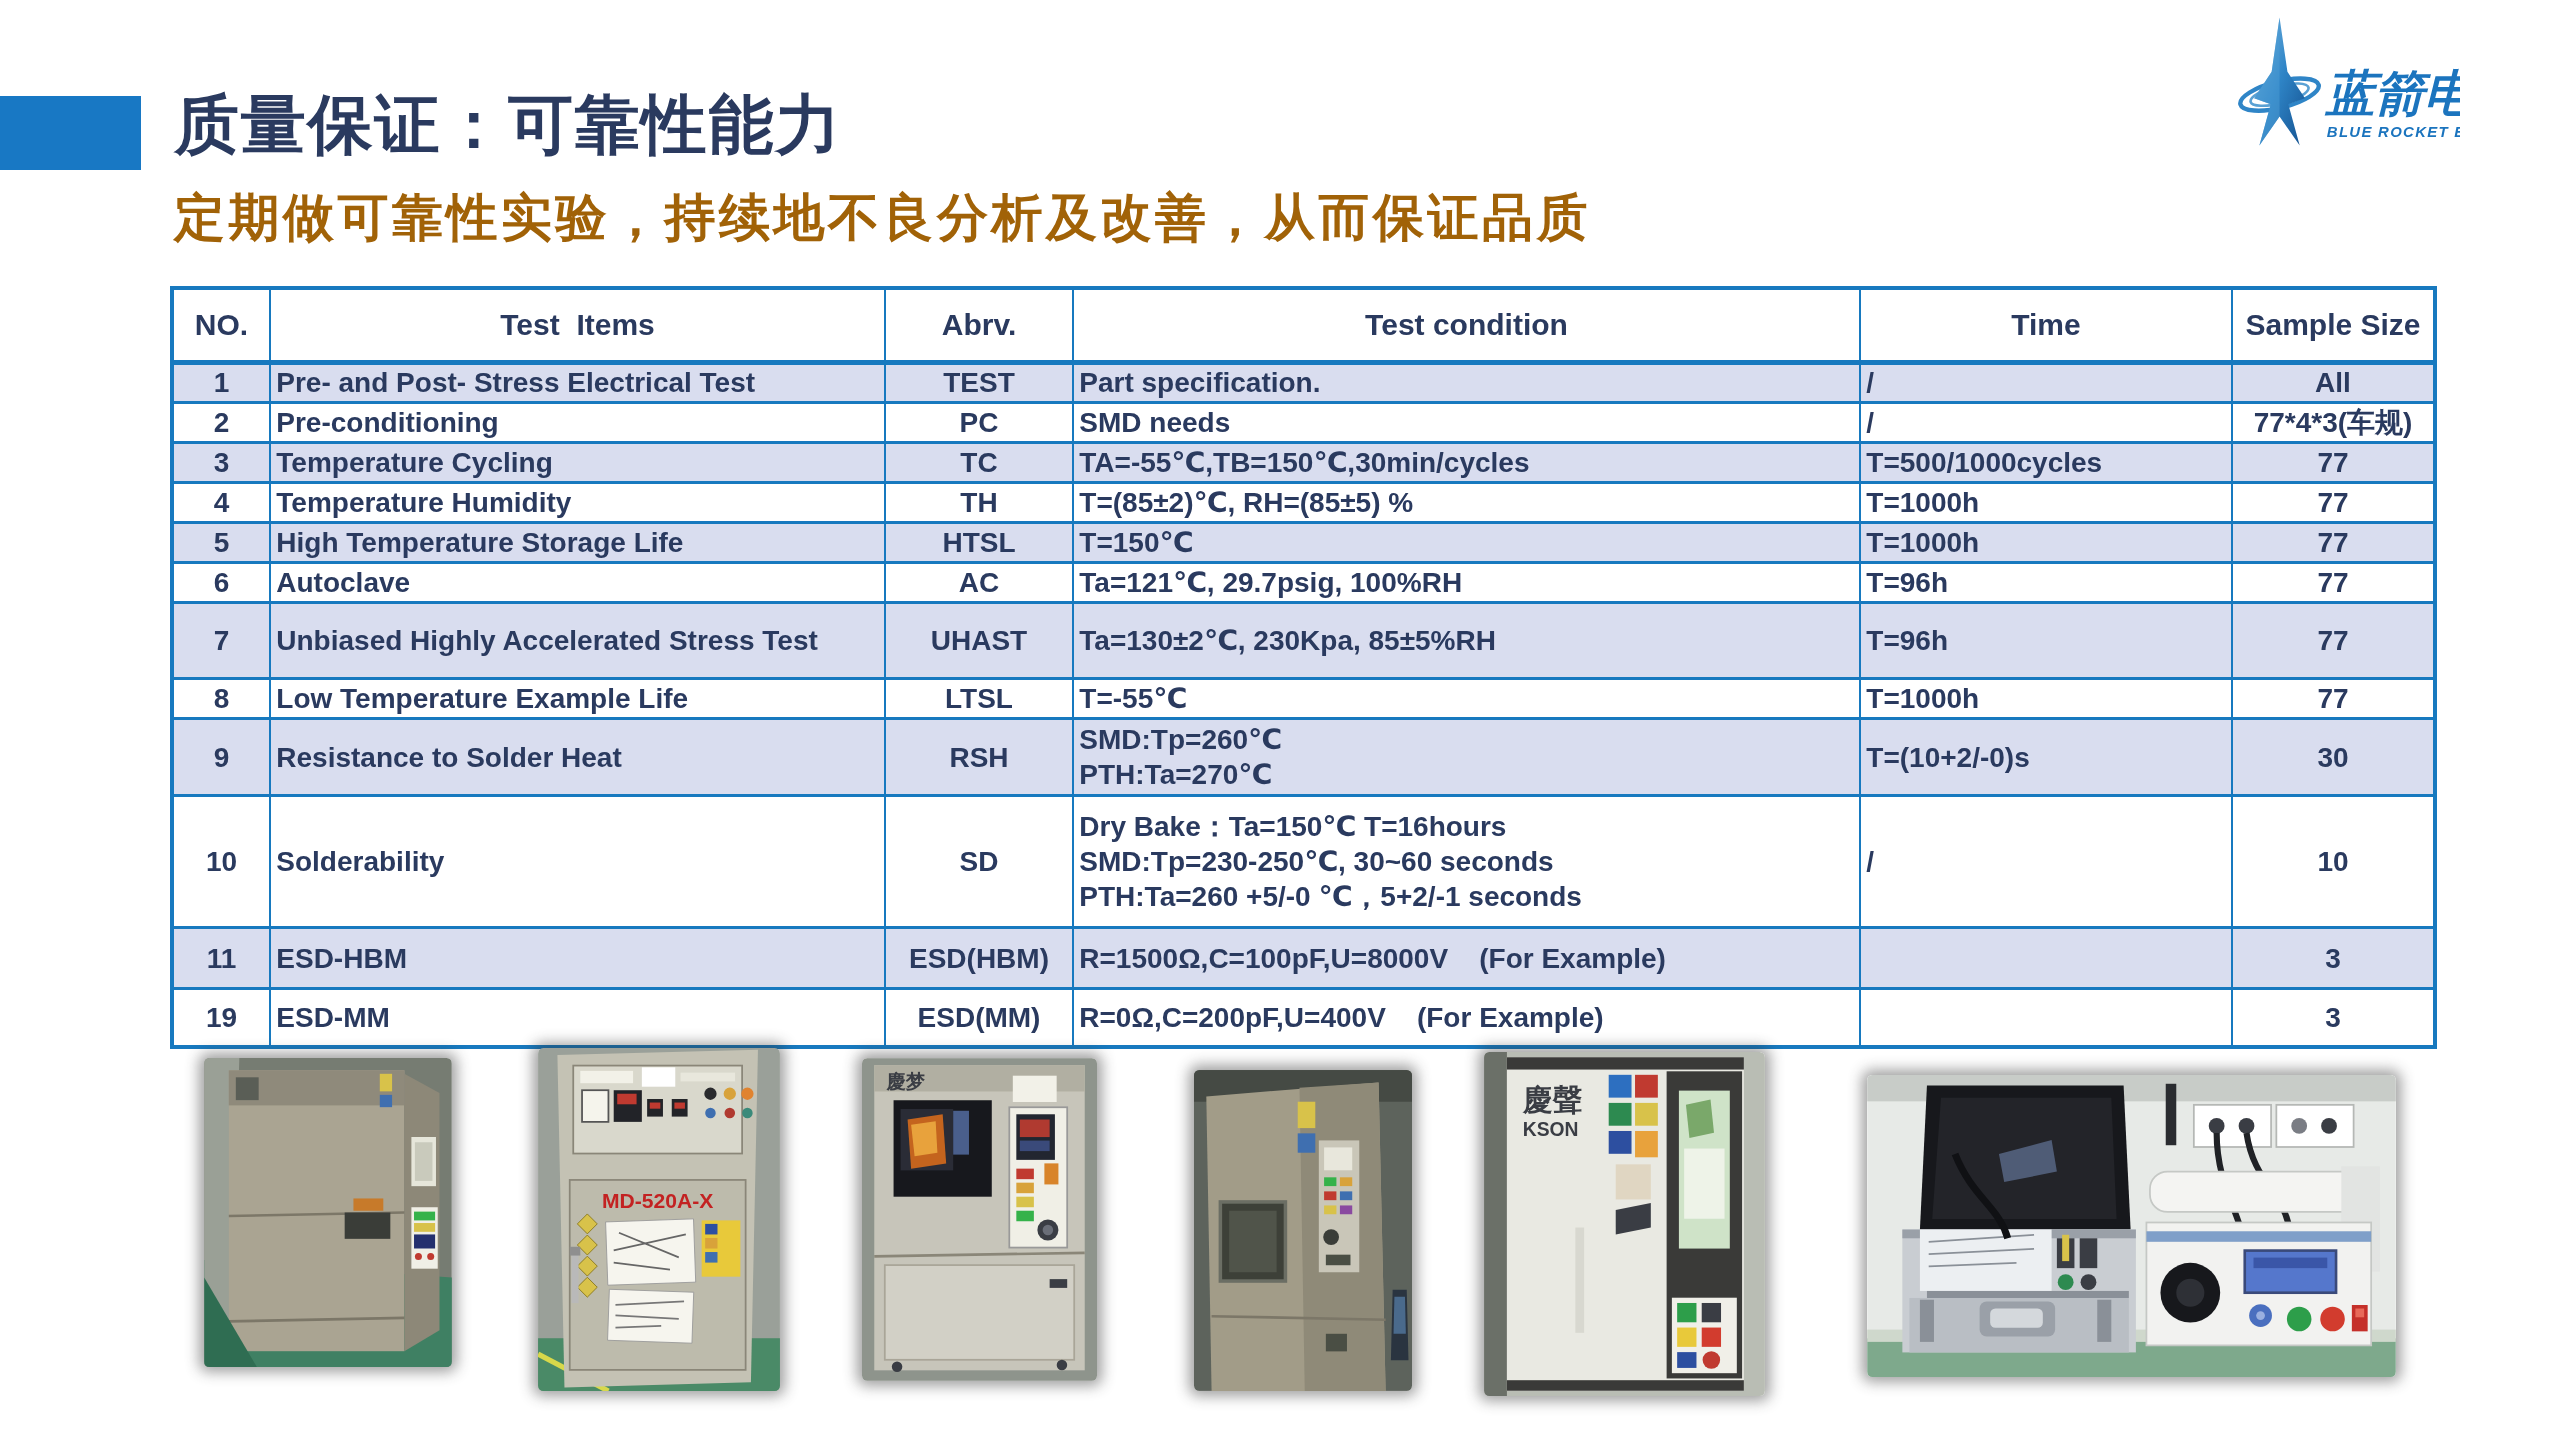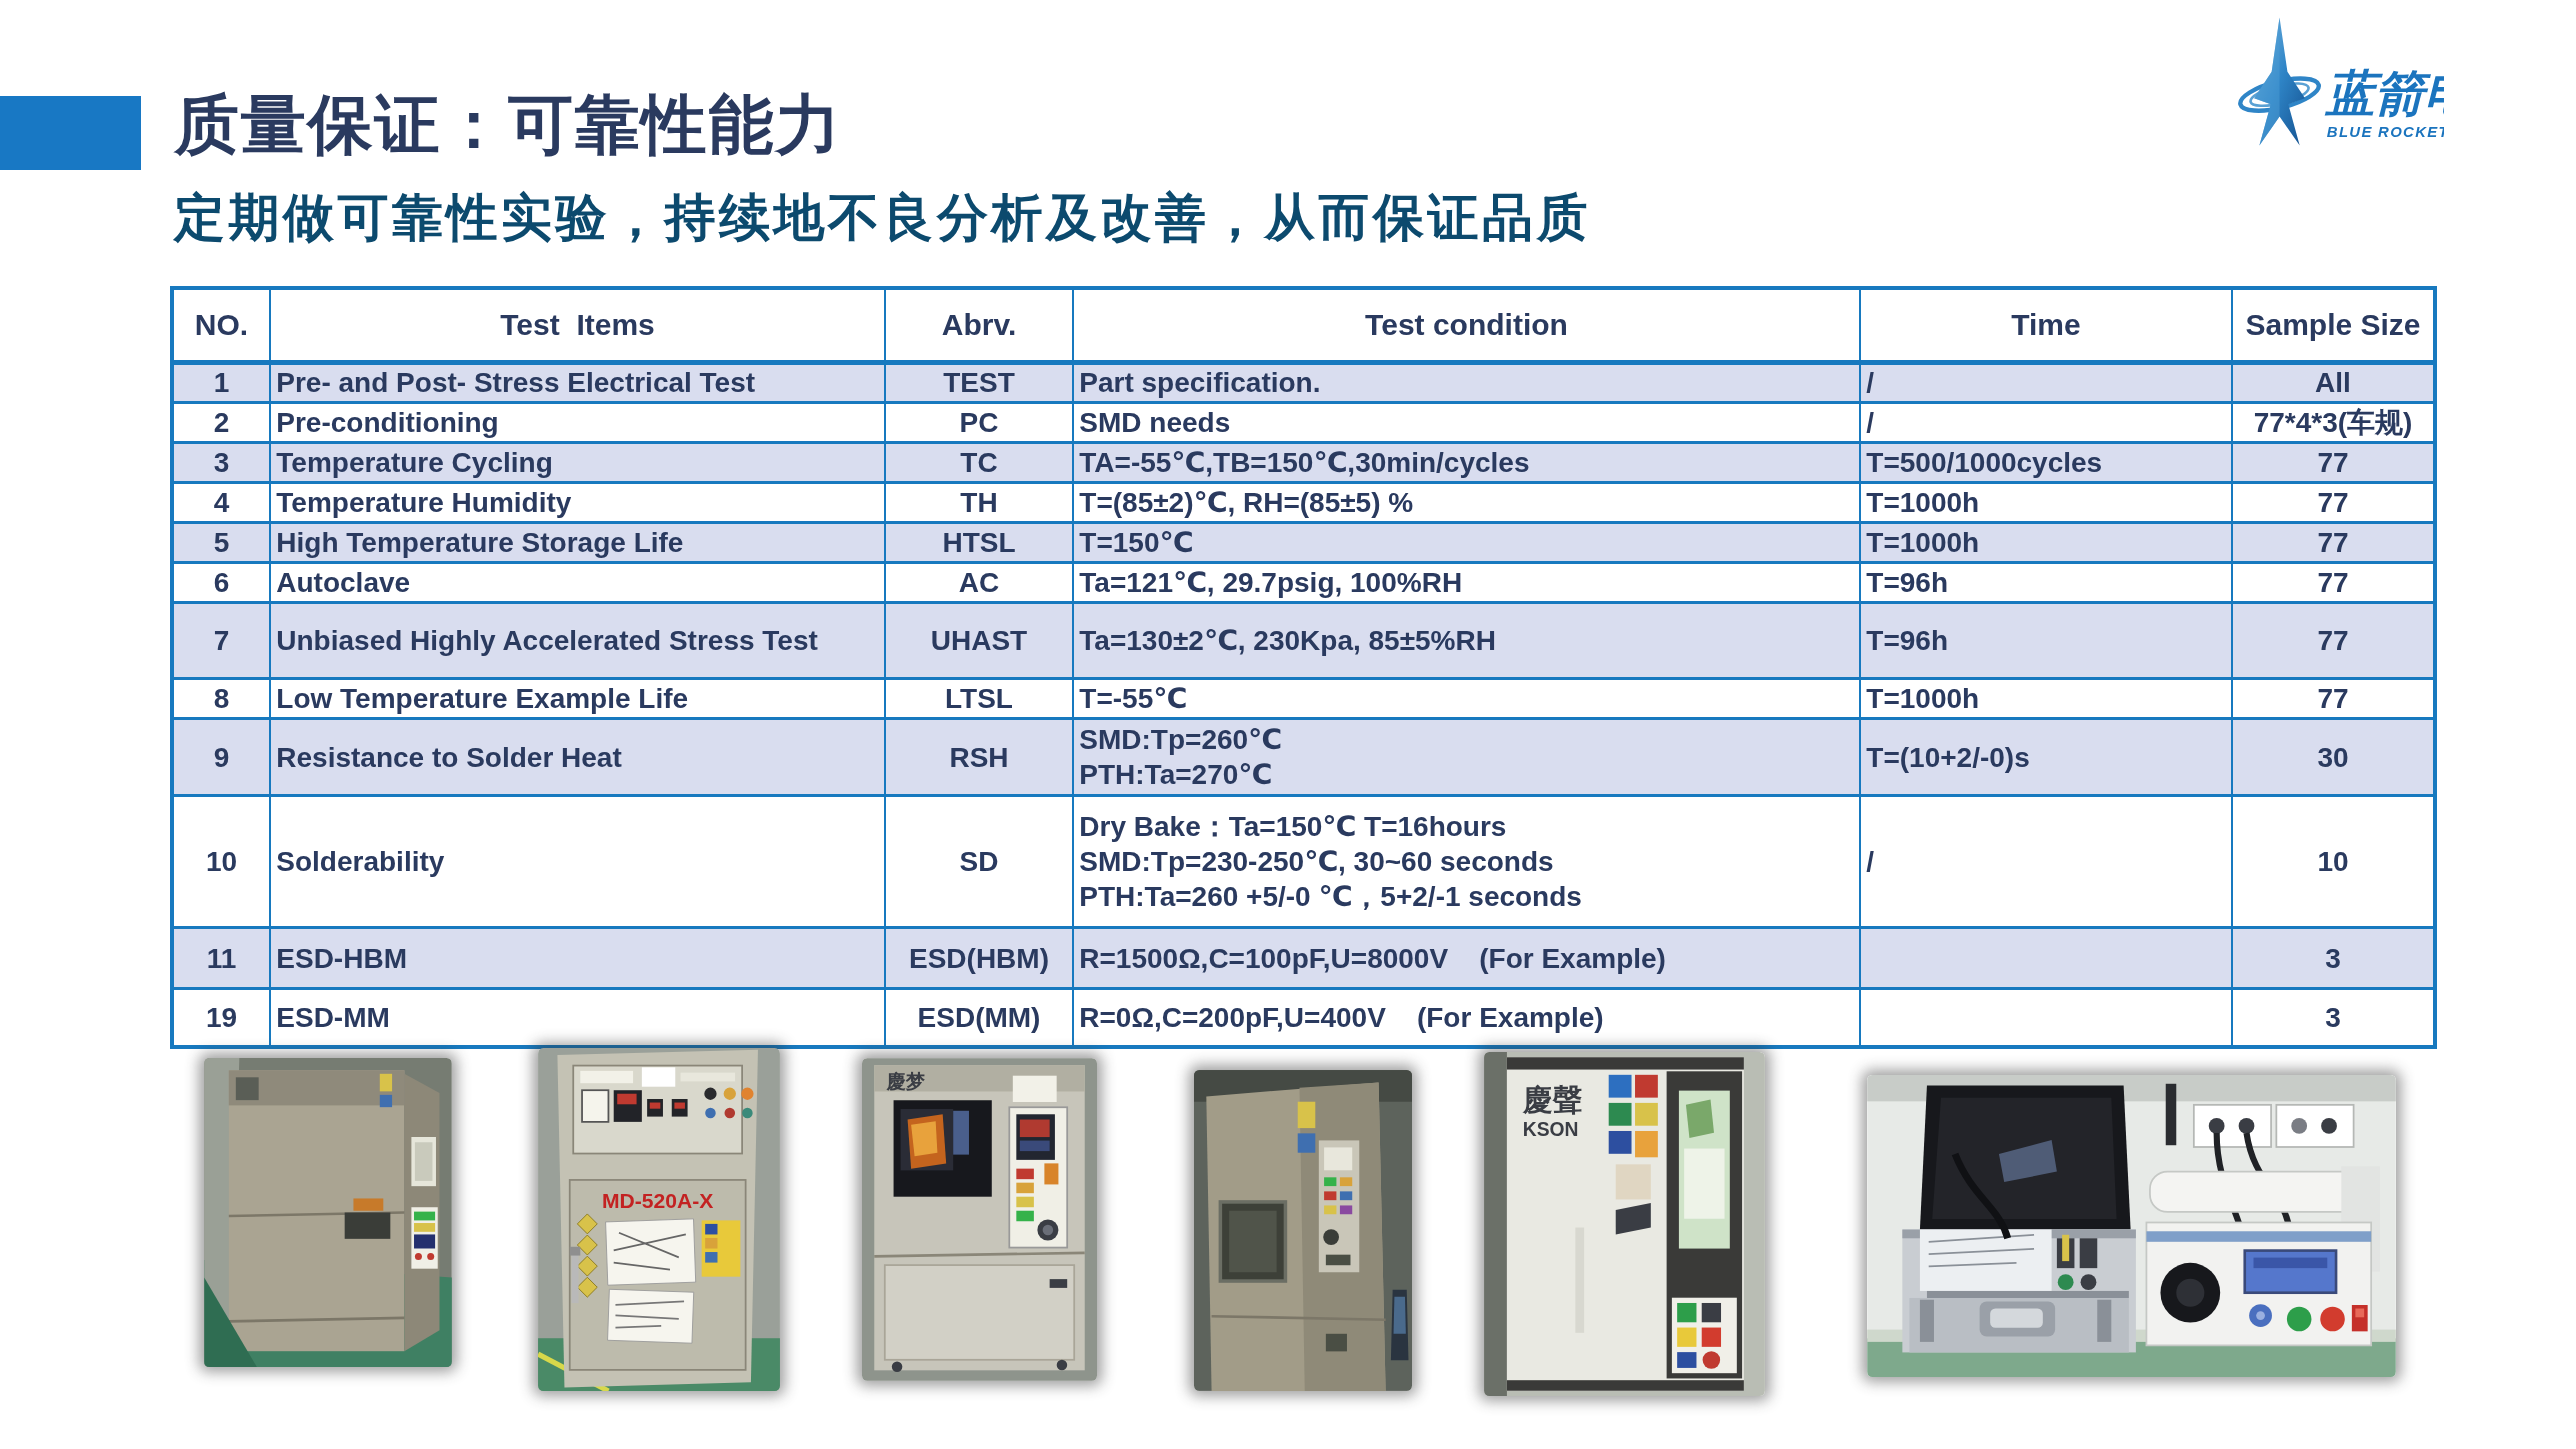--- a/index.html
+++ b/index.html
@@ -3,25 +3,26 @@
 <meta charset="utf-8">
 <style>
   html,body{margin:0;padding:0;background:#ffffff;}
   #slide{
     position:relative;
     width:2444px;height:1449px;
     background:#ffffff;
     font-family:"Liberation Sans","DejaVu Sans",sans-serif;
     color:#2A3A5F;
     overflow:hidden;
+    padding-left:16px;
   }
   
   .accent-bar{position:absolute;left:0;top:96px;width:141px;height:74px;background:#1878C4;}
   .title{position:absolute;left:174px;top:81px;font-size:65px;font-weight:bold;color:#2A3A5F;letter-spacing:1.8px;white-space:pre;}
-  .subtitle{position:absolute;left:174px;top:184px;font-size:51px;font-weight:bold;color:#0c4a6e;letter-spacing:3.5px;white-space:pre;}
+  .subtitle{position:absolute;left:174px;top:184px;font-size:51px;font-weight:bold;color:#a16207;letter-spacing:3.5px;white-space:pre;}
   
   .logo{position:absolute;left:2238px;top:14px;width:325px;height:149px;}
   
   table.rel{
     position:absolute;left:170px;top:286px;
     border-collapse:collapse;table-layout:fixed;
     width:2263px;
   }
   table.rel th,table.rel td{
     border:2.6px solid #1779BF;

